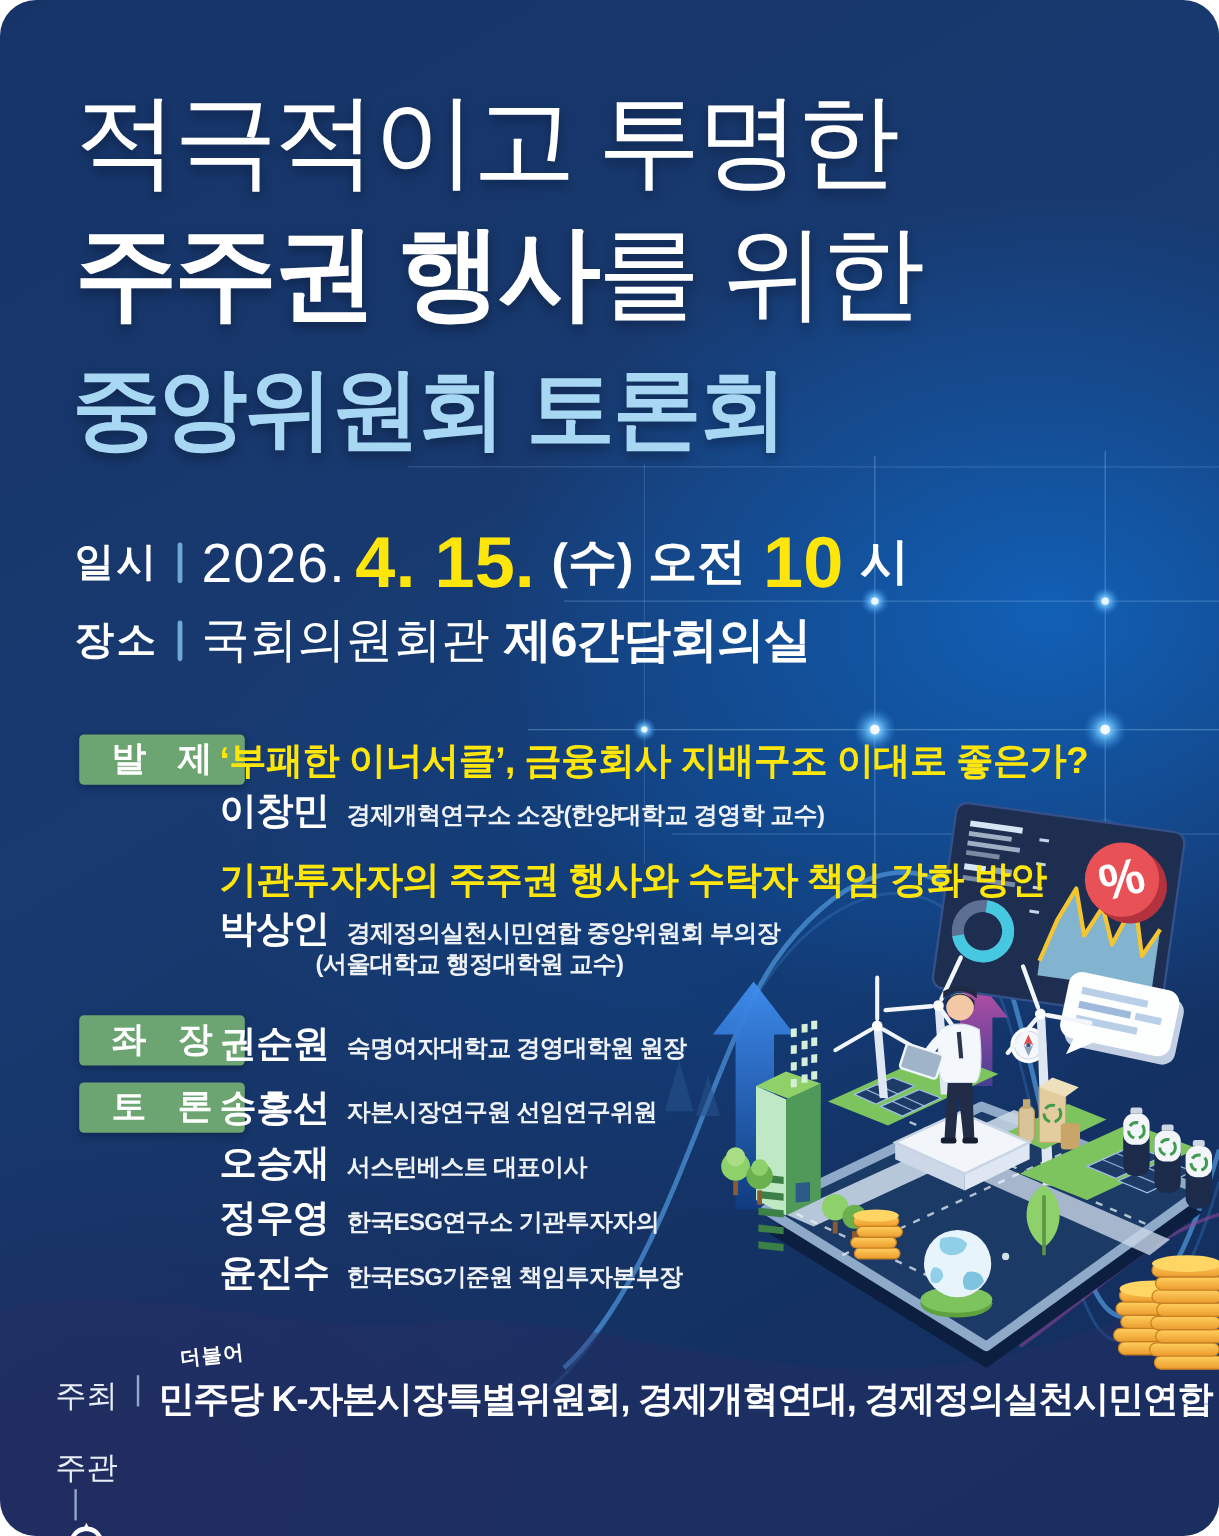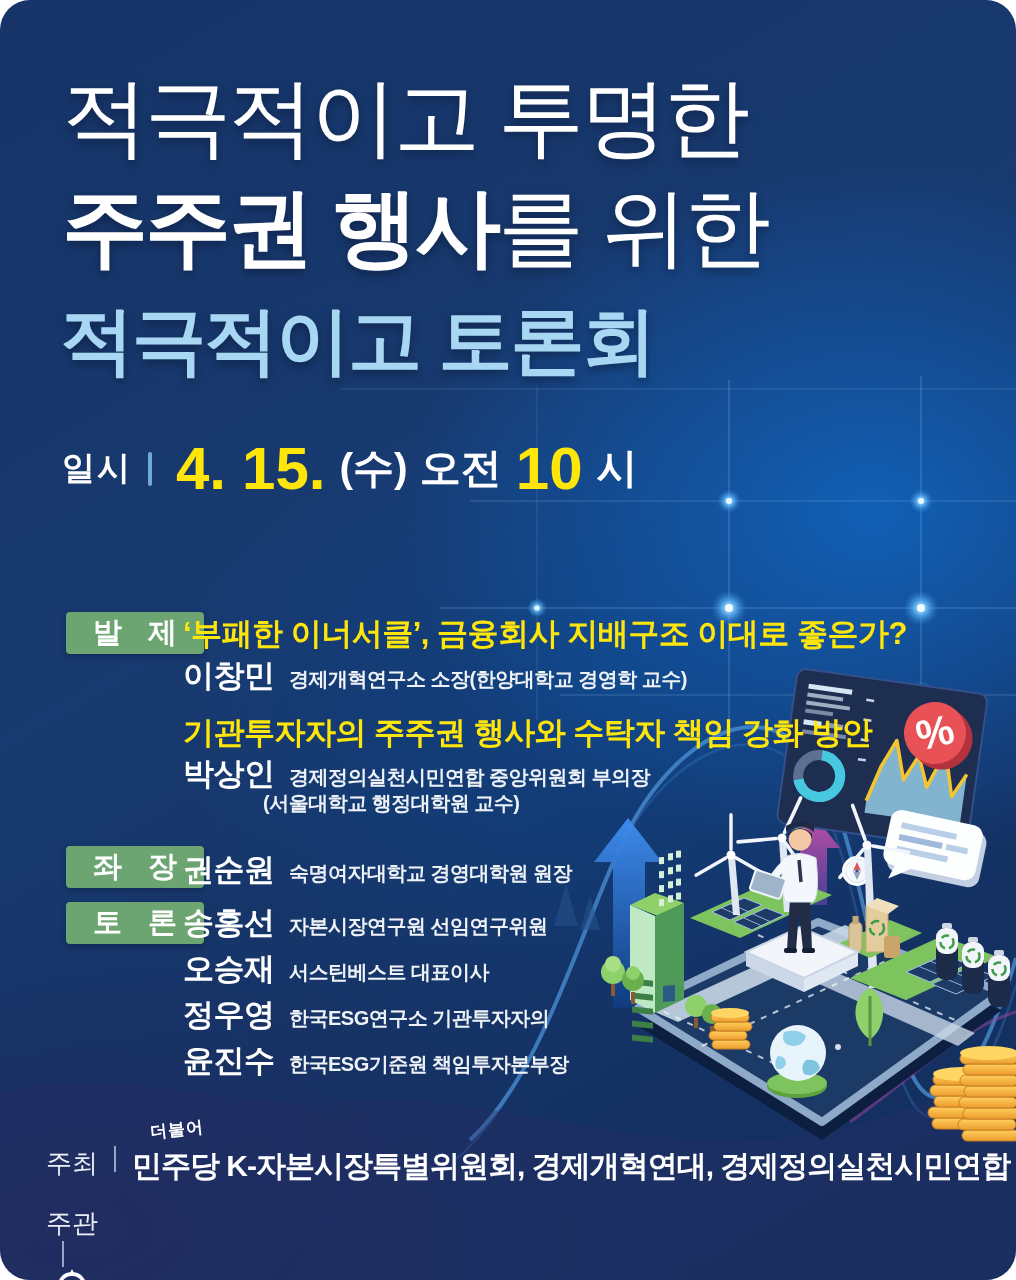--- a/index.html
+++ b/index.html
@@ -359,33 +359,40 @@
         <rect x="960" y="1075" width="58" height="11" rx="5.5" fill="url(#gCoin)" stroke="#c77f22"></rect>
         <rect x="963" y="1064" width="58" height="11" rx="5.5" fill="url(#gCoin)" stroke="#c77f22"></rect>
         <rect x="960" y="1053" width="58" height="11" rx="5.5" fill="url(#gCoin)" stroke="#c77f22"></rect>
         <ellipse cx="989" cy="1053" rx="29" ry="7" fill="#ffd664"></ellipse>
       </g>
     </g>
   </svg>
 
   <div class="abs t1">적극적이고 투명한</div>
   <div class="abs t2"><b>주주권 행사</b><span>를 위한</span></div>
-  <div class="abs t3">적극적이고 토론회</div>
+  <div class="abs t3">중앙위원회 토론회</div>
 
   <div class="abs inforow row-date">
     <span class="ilabel">일시</span>
     <span class="ibar"></span>
+    <span class="yr">2026.</span>
     <span class="ynum">4.</span>
     <span class="ynum">15.</span>
     <span class="mid">(수)</span>
     <span class="mid">오전</span>
     <span class="ynum">10</span>
     <span class="mid">시</span>
   </div>
 
+  <div class="abs inforow row-venue">
+    <span class="ilabel">장소</span>
+    <span class="ibar"></span>
+    <span class="vnorm">국회의원회관</span>
+    <span class="vbold">제6간담회의실</span>
+  </div>
 
   <div class="badge" style="top:612px">발 제</div>
   <div class="talkline" style="top:613px">
     <span class="ytitle">‘부패한 이너서클’, 금융회사 지배구조 이대로 좋은가?</span></div>
   <div class="talkline" style="top:655px">
     <span class="spk">이창민</span>
     <span class="aff">경제개혁연구소 소장(한양대학교 경영학 교수)</span></div>
   <div class="talkline" style="top:712px">
     <span class="ytitle">기관투자자의 주주권 행사와 수탁자 책임 강화 방안</span></div>
   <div class="talkline" style="top:753px">

